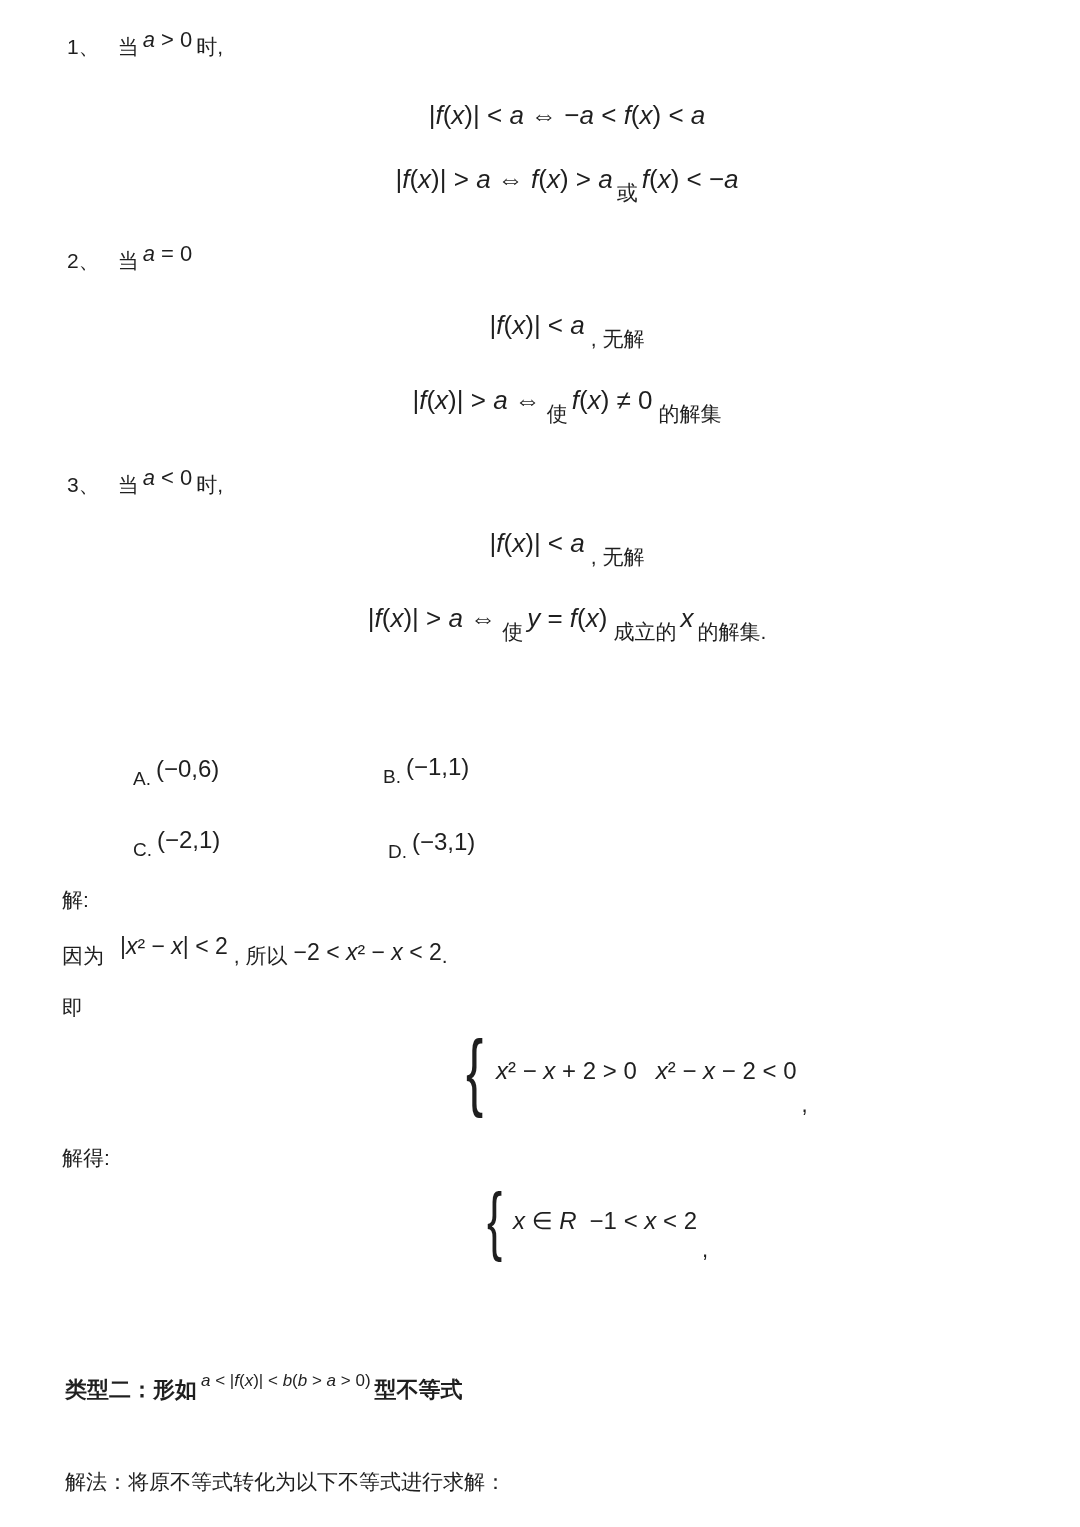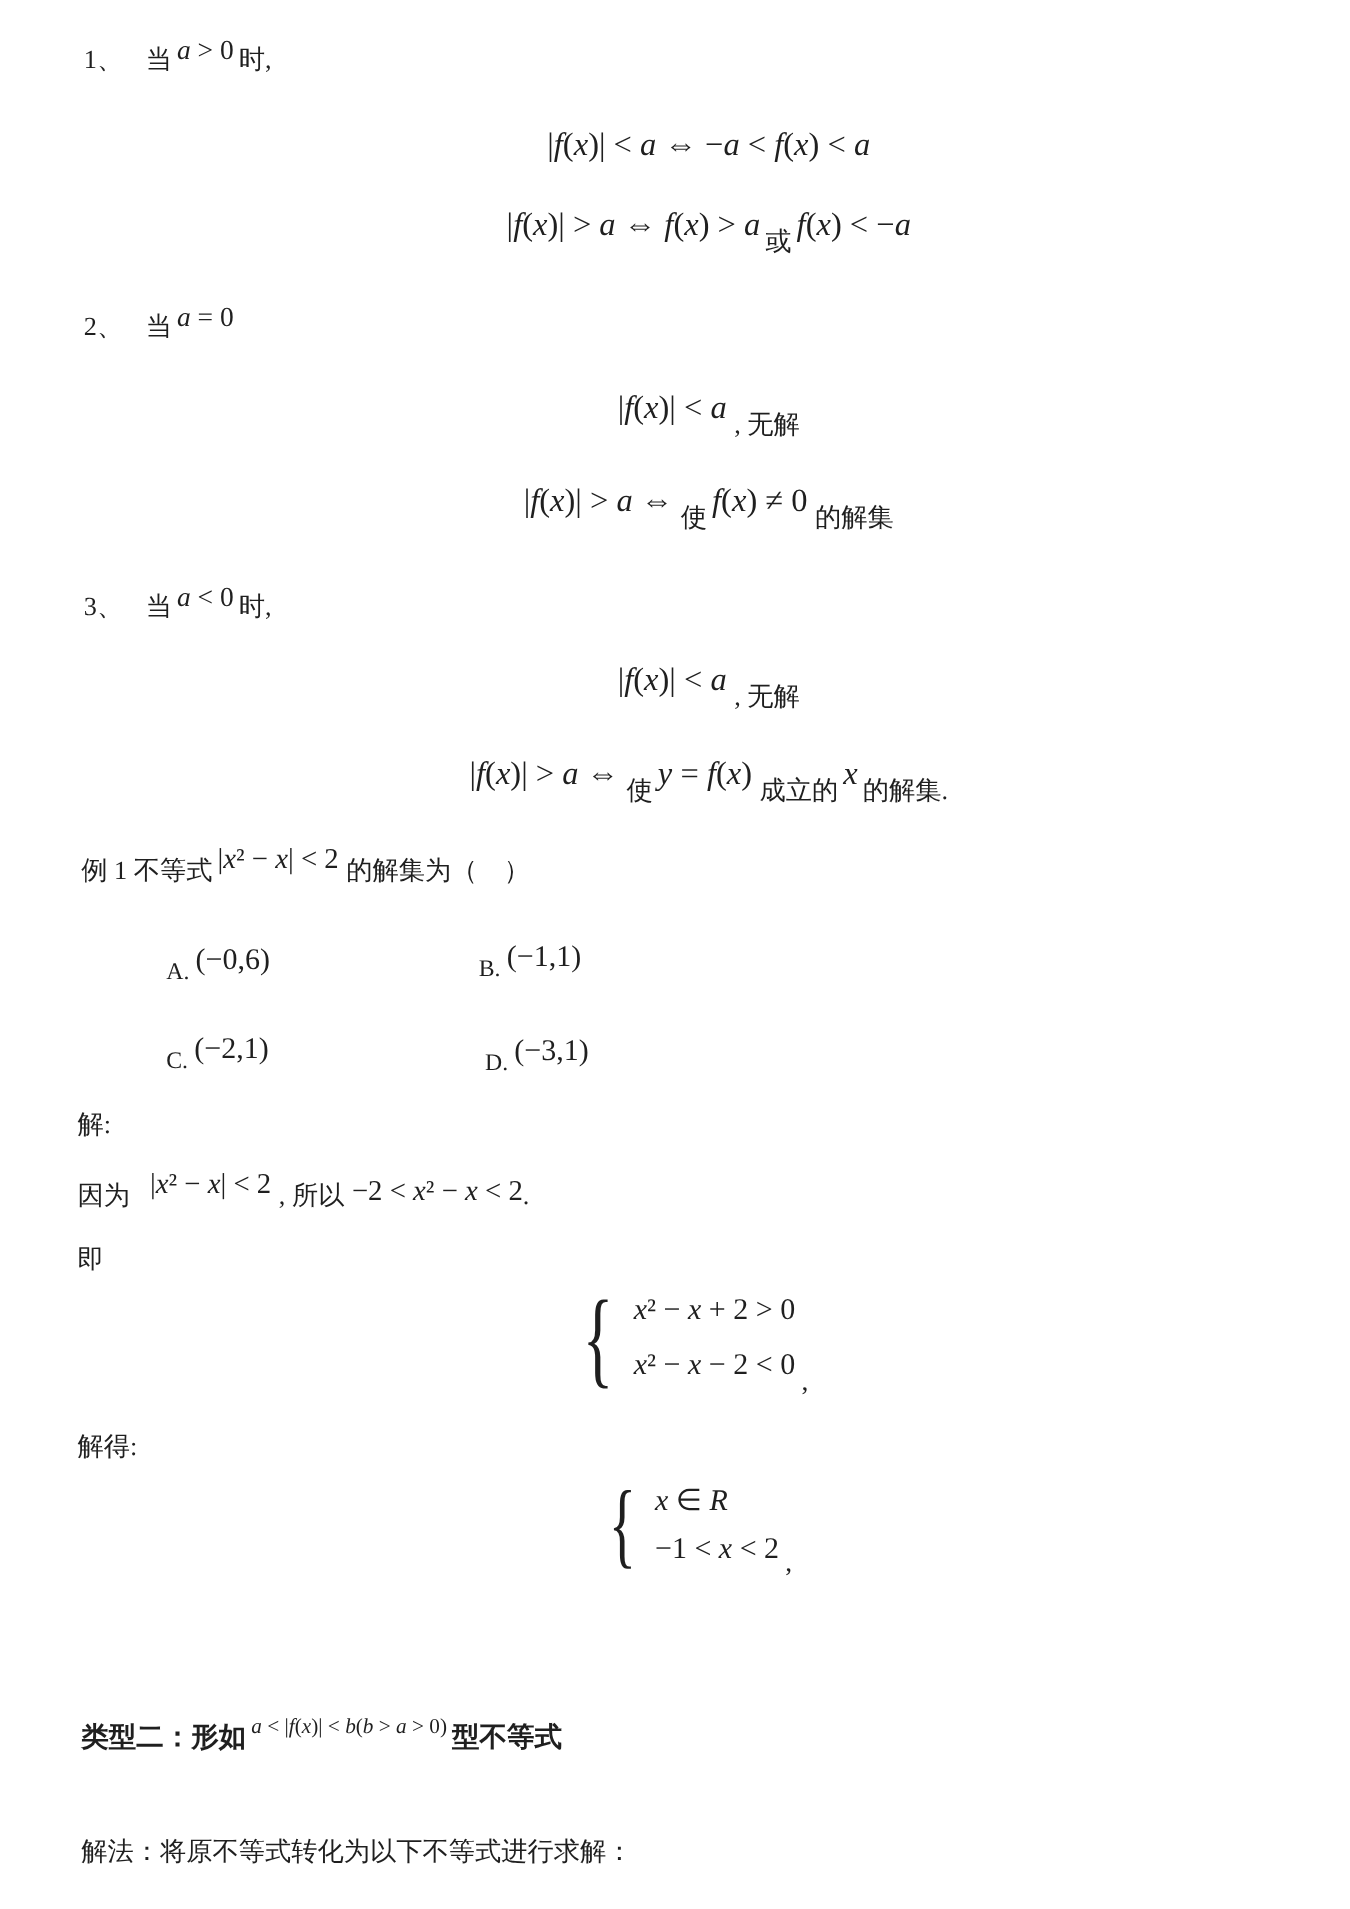--- a/index.html
+++ b/index.html
@@ -1,40 +1,40 @@
 <!DOCTYPE html>
 <html><head>
 <meta charset="utf-8">
 <style>
   html,body{margin:0;padding:0;background:#ffffff;}
   .doc{
     position:relative;width:1080px;height:1527px;background:#ffffff;
     color:#1f1f1f;overflow:hidden;
-    font-family:Liberation Serif, serif;
+    font-family:Liberation Sans, sans-serif;
   }
   .ln{position:absolute;white-space:nowrap;line-height:1.3;}
   .ctr{left:0;right:-54px;text-align:center;}
   .t21{font-size:21px;}
   .m22{font-size:22px;vertical-align:7px;}
   .m23{font-size:23px;vertical-align:9px;}
   .m23b{font-size:23px;vertical-align:3px;}
   .m23c{font-size:23px;vertical-align:5px;}
   .fm{font-size:26px;}
   .fm-lo2{font-size:21px;vertical-align:-12px;}
   .gap18{display:inline-block;width:18px;}
   .gap28{display:inline-block;width:28px;}
   .ml4{margin-left:4px;} .ml6{margin-left:6px;} .ml16{margin-left:16px;}
   .mr4{margin-right:4px;} .mr6{margin-right:6px;}
   .opt-l{font-size:19px;}
   .opt-v{font-size:24px;vertical-align:8px;margin-left:5px;}
   .sys{position:absolute;display:flex;align-items:center;}
   .sys-brace{line-height:0.9;transform:scaleX(0.6);transform-origin:left center;font-weight:400;}
   .sys1 .sys-brace{font-size:86px;width:26px;}
   .sys2 .sys-brace{font-size:76px;width:22px;}
-  .sys-rows{display:flex;flex-direction:column;margin-left:15px;font-size:24px;}
+  .sys-rows{display:flex;flex-direction:row;margin-left:4px;font-size:24px;}
   .sys1 .sys-rows{gap:19px;}
   .sys2 .sys-rows{gap:13px;}
   .row{line-height:1.05;}
   .sys-tail{align-self:flex-end;font-size:22px;margin-left:5px;margin-bottom:-9px;}
   .hb{font-size:22px;font-weight:bold;text-align:center;}
   .hb-m{font-size:17px;vertical-align:11px;font-weight:normal;}
   i{font-style:italic;}
 </style>
 </head>
 <body>
@@ -70,23 +70,20 @@
   </div>
 
   <div class="ln ctr fm" style="top:527px;">
     <span>|<i>f</i>(<i>x</i>)| &lt; <i>a</i></span><span class="fm-lo2 ml6">, 无解</span>
   </div>
 
   <div class="ln ctr fm" style="top:602px;">
     <span>|<i>f</i>(<i>x</i>)| &gt; <i>a</i> ⇔</span><span class="fm-lo2 ml6 mr4">使</span><span><i>y</i> = <i>f</i>(<i>x</i>)</span><span class="fm-lo2 ml6 mr4">成立的</span><span><i>x</i></span><span class="fm-lo2 ml4">的解集.</span>
   </div>
 
-  <div class="ln t21" style="left:65px;top:672px;">
-    <span>例 1 不等式</span><span class="m23 ml4 mr6">|<i>x</i>² − <i>x</i>| &lt; 2</span><span>的解集为（　）</span>
-  </div>
 
   <div class="ln" style="left:133px;top:753px;">
     <span class="opt-l">A.</span><span class="opt-v">(−0,6)</span>
   </div>
   <div class="ln" style="left:383px;top:751px;">
     <span class="opt-l">B.</span><span class="opt-v">(−1,1)</span>
   </div>
   <div class="ln" style="left:133px;top:824px;">
     <span class="opt-l">C.</span><span class="opt-v">(−2,1)</span>
   </div>

